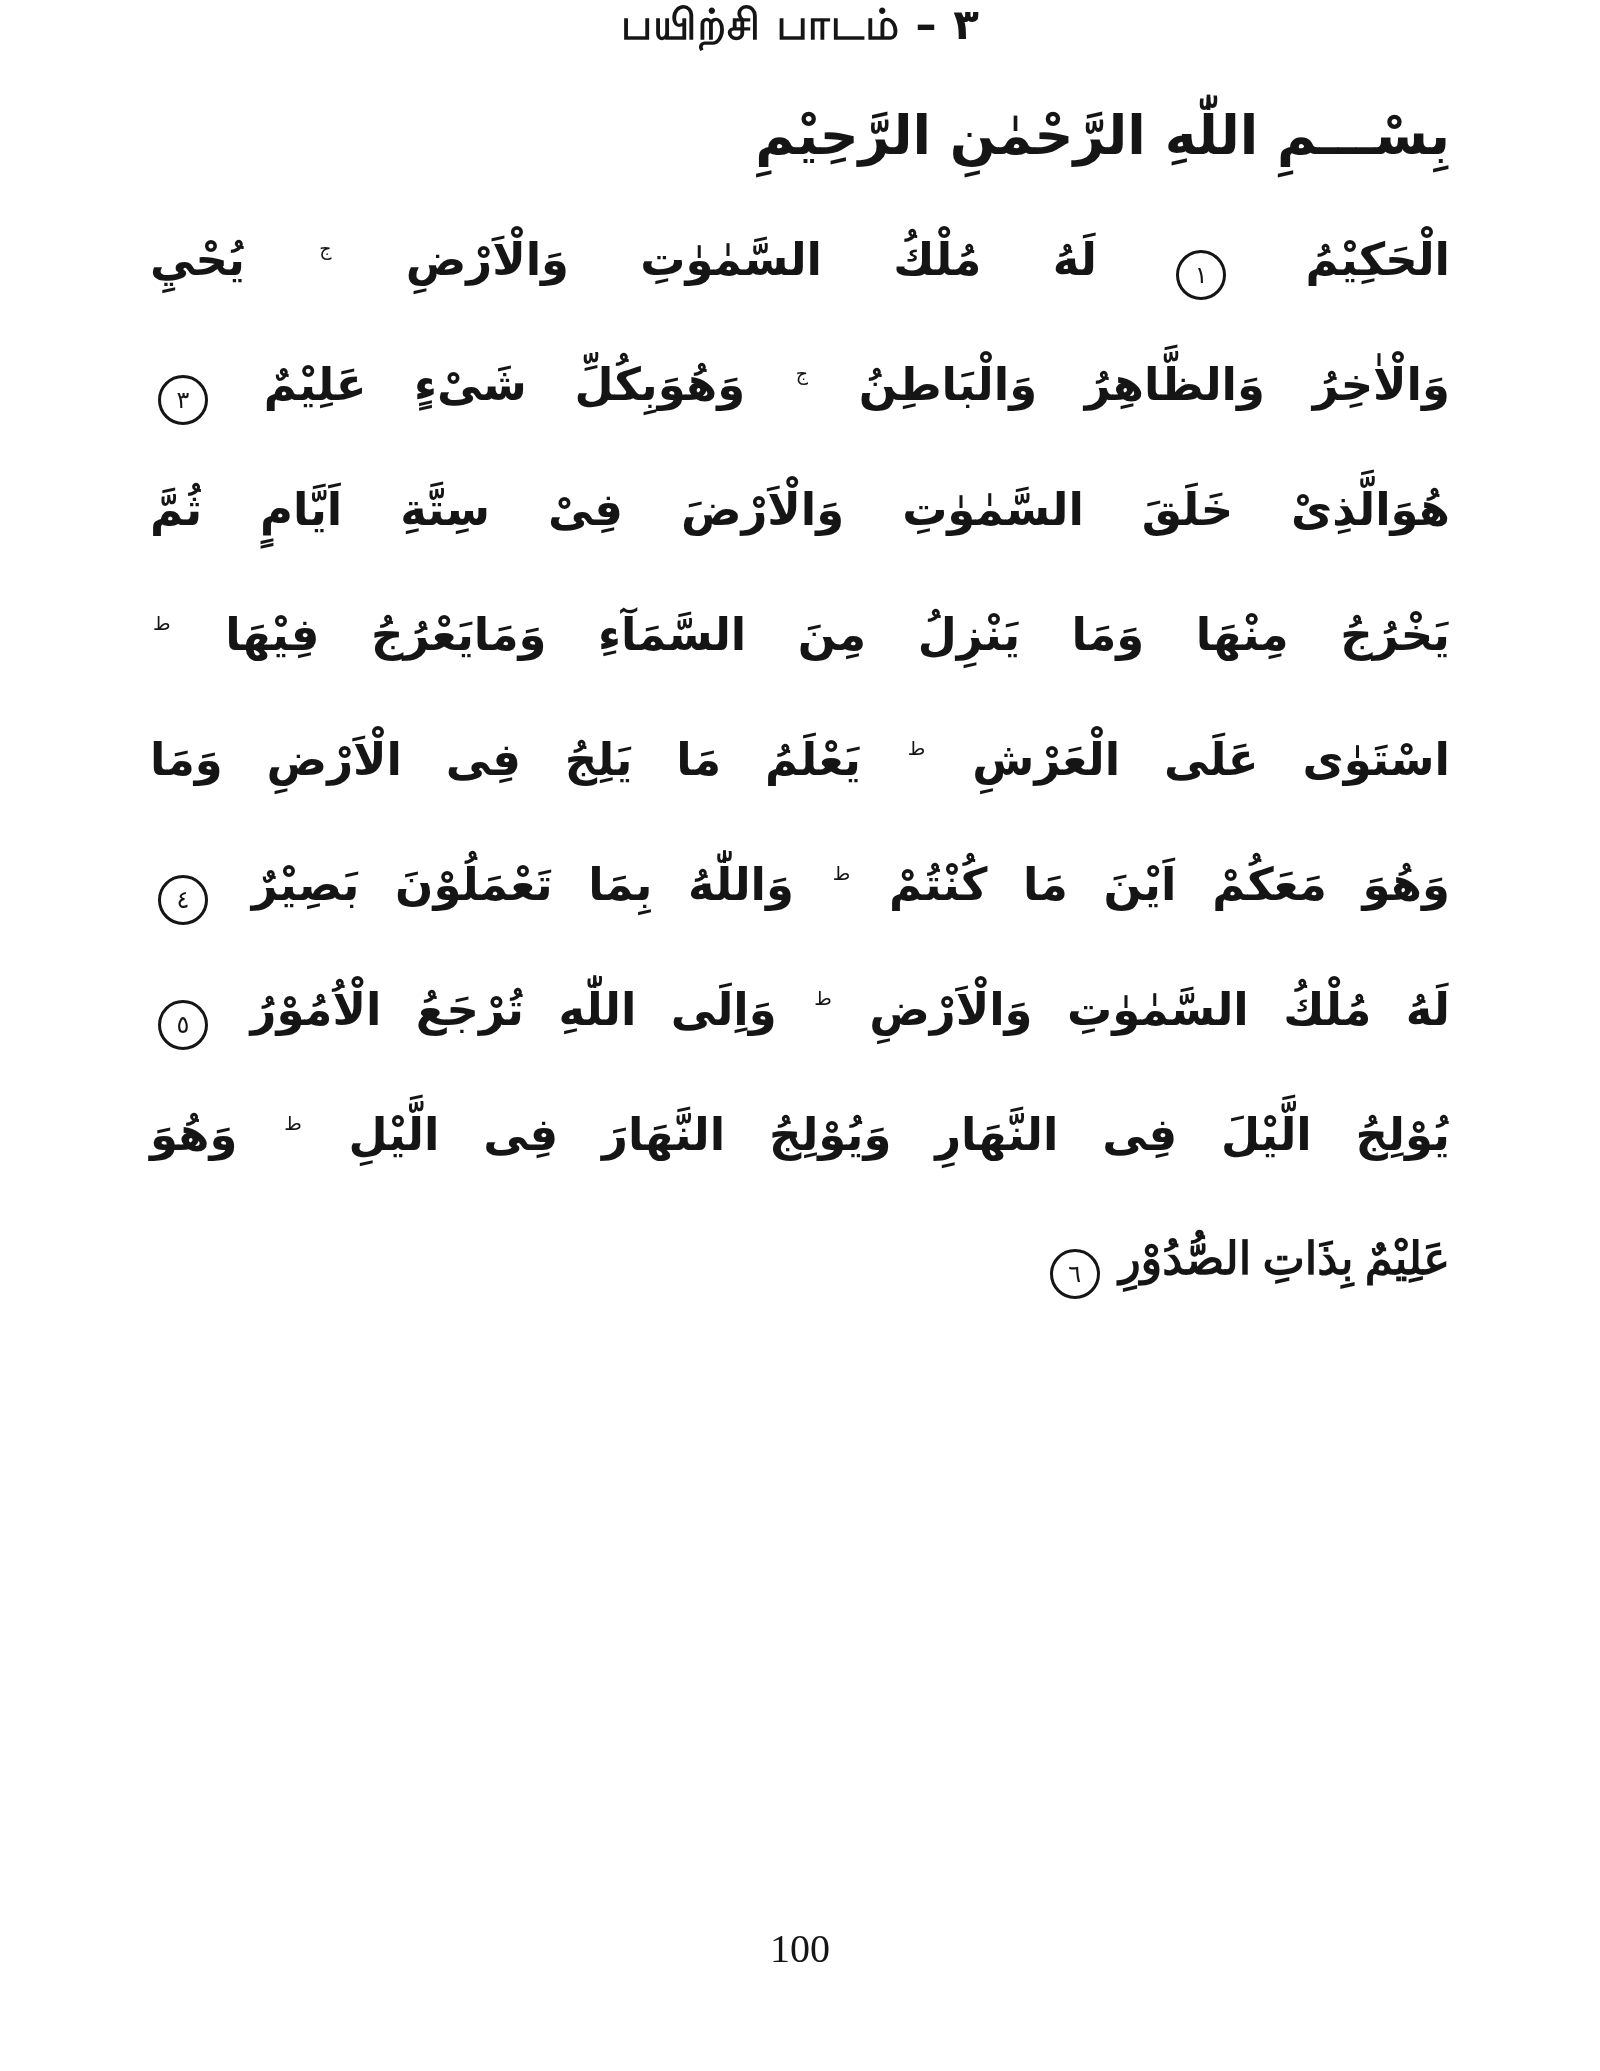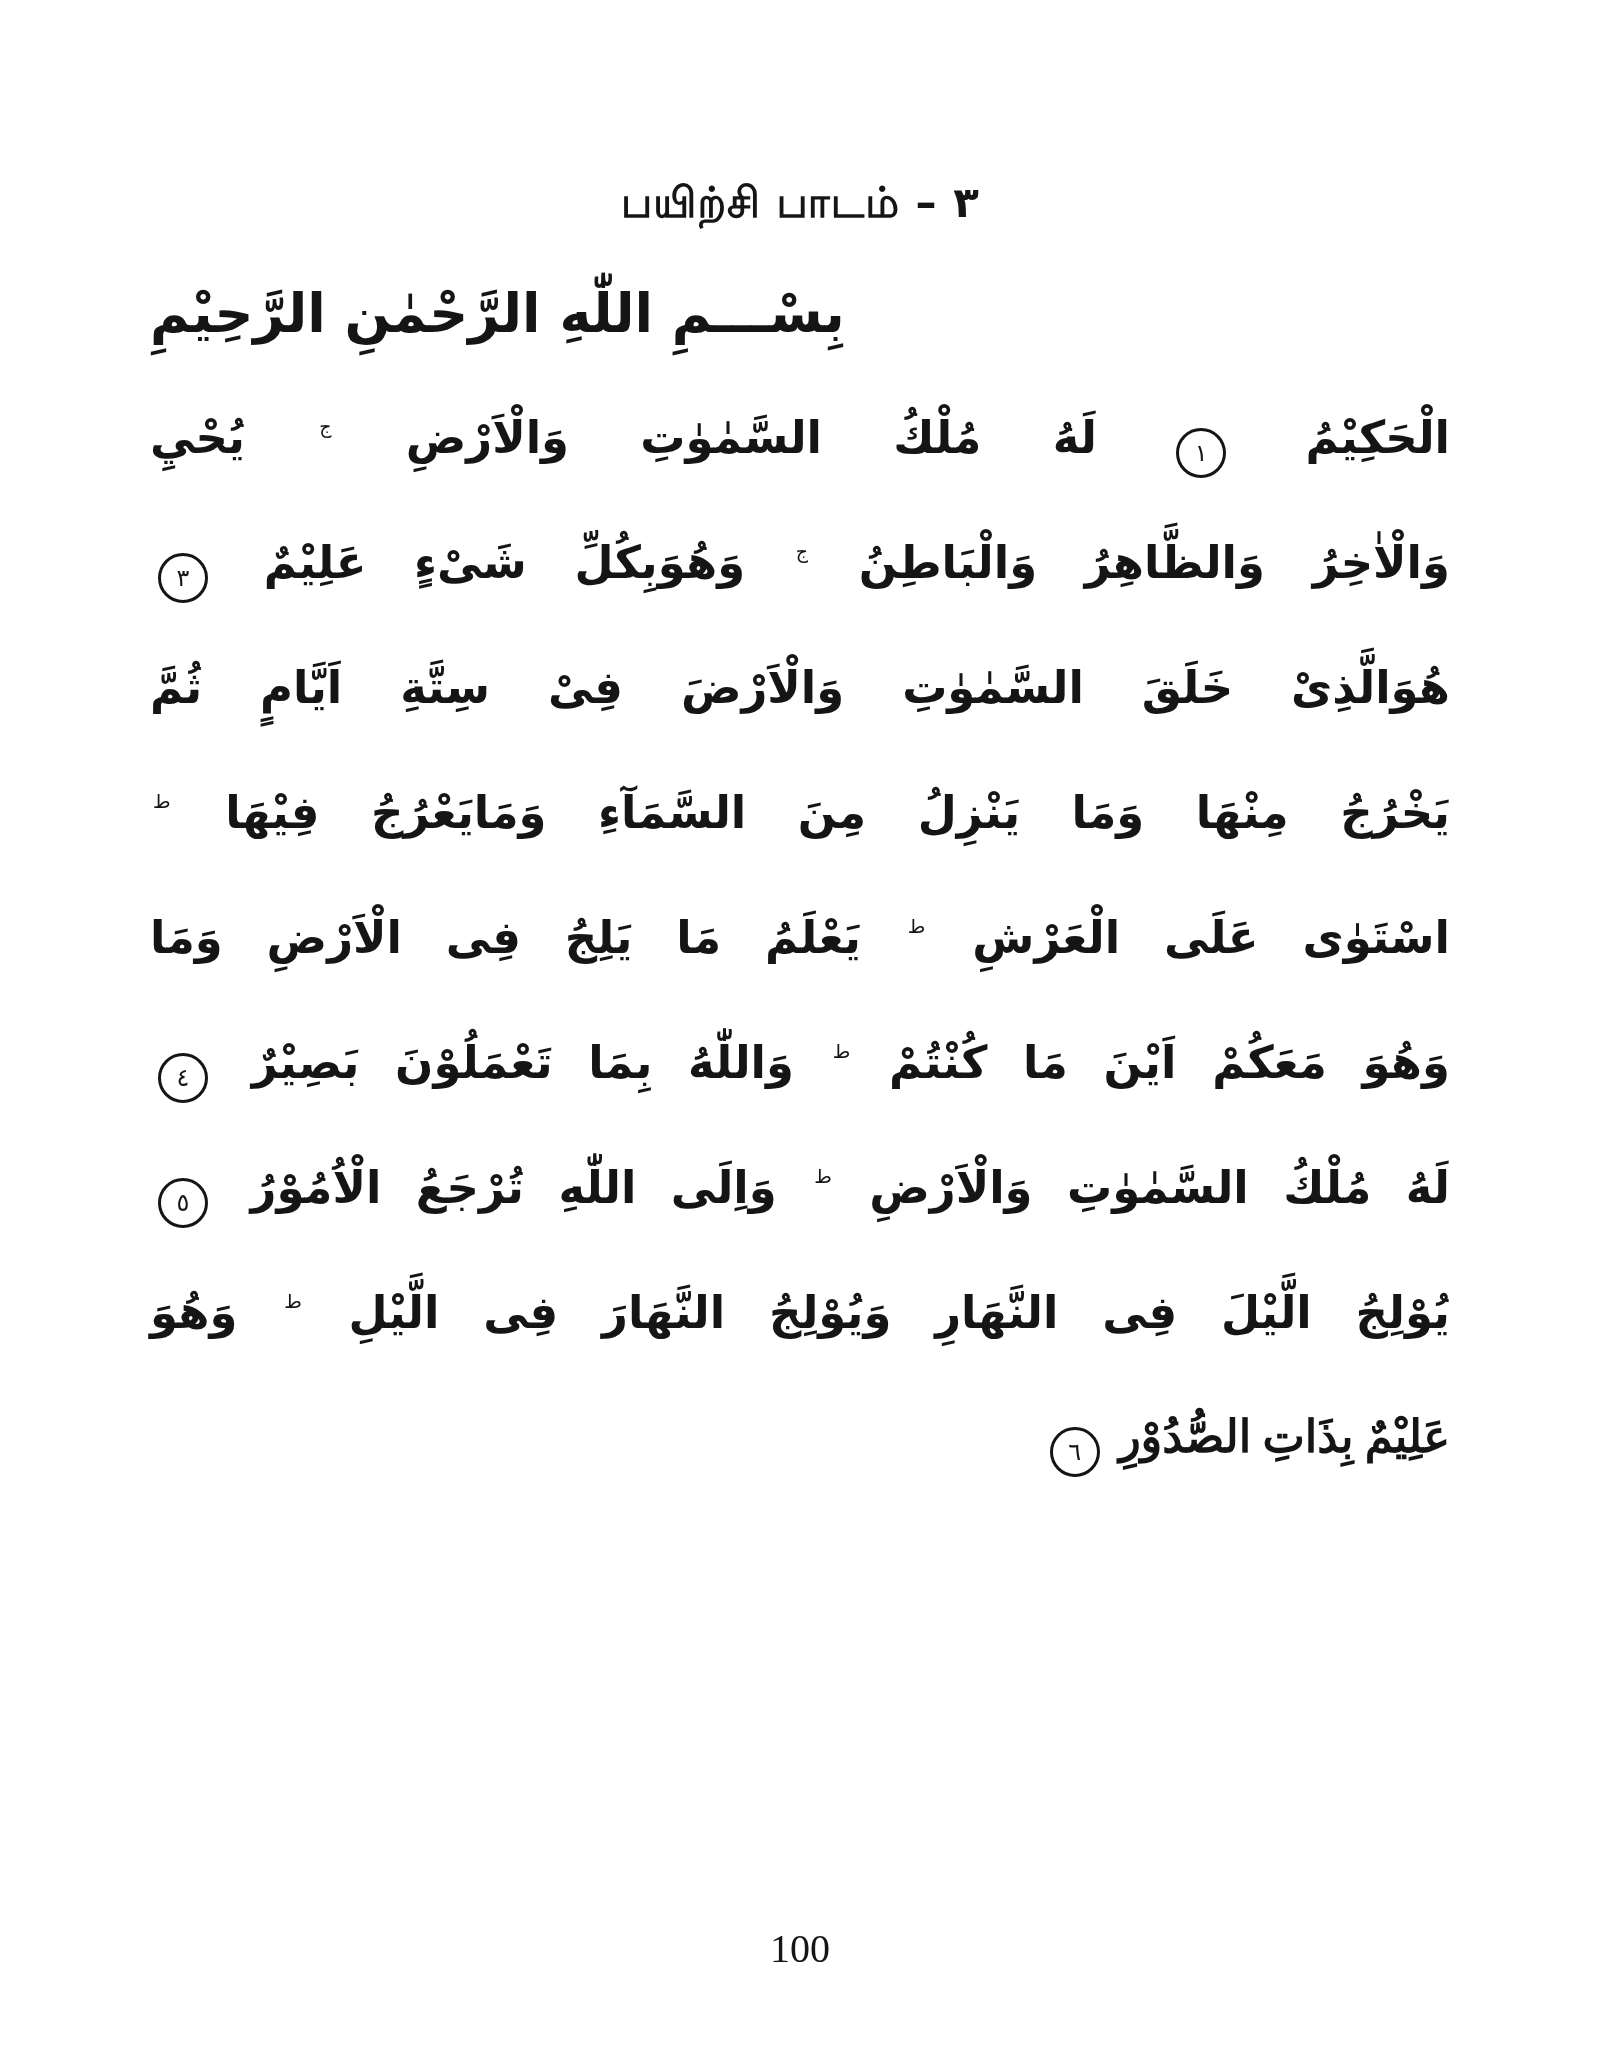--- a/index.html
+++ b/index.html
@@ -12,32 +12,31 @@
     position:relative;
     width:1600px;height:2071px;
     margin:0 auto;
     background:var(--bg);
     color:var(--text);
     overflow:hidden;
   }
   
   .header{
     margin:0 150px;
-    padding-top:178px;
     text-align:center;
     font-family:"DejaVu Sans","Liberation Sans",sans-serif;
     font-size:42px;
     font-weight:600;
     letter-spacing:1px;
     direction:ltr;
   }
   
   .bismillah{
     margin:38px 150px 0 150px;
-    text-align:left;
+    text-align:right;
     direction:rtl;
     font-family:"DejaVu Sans",sans-serif;
     font-size:54px;
     font-weight:700;
     line-height:1.6;
   }
   
   .quran{
     margin:18px 150px 0 150px;
     direction:rtl;

